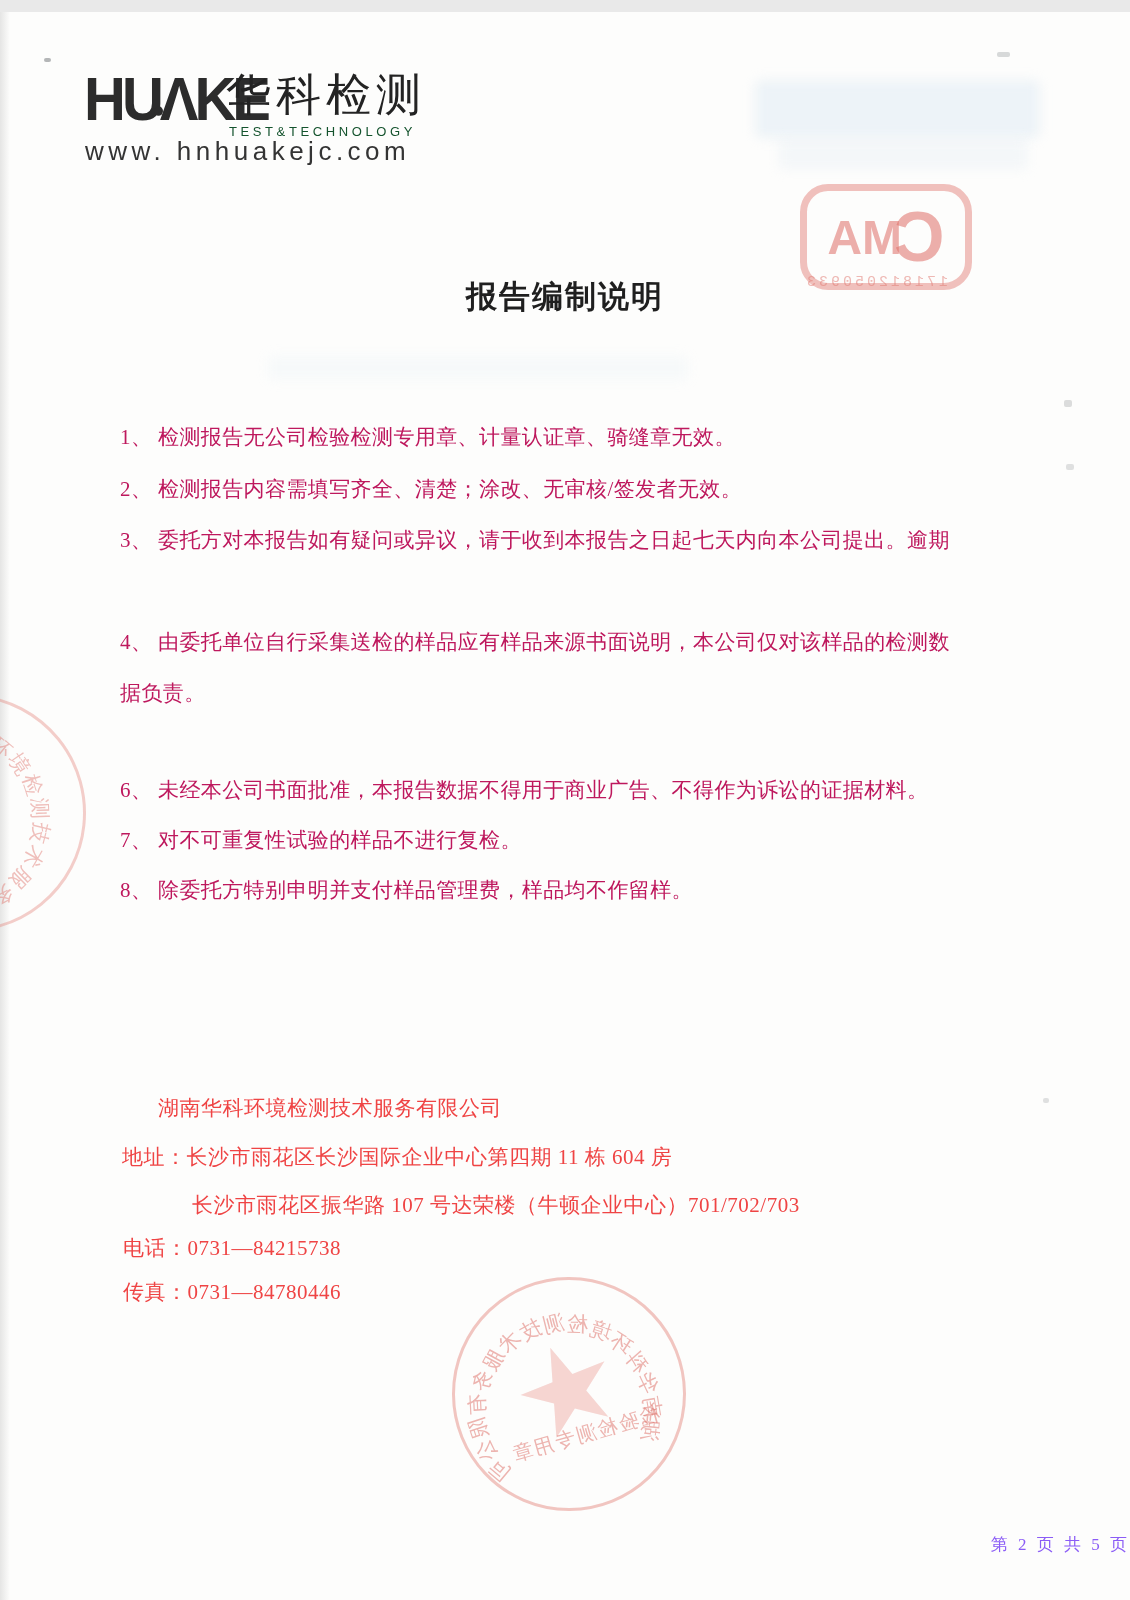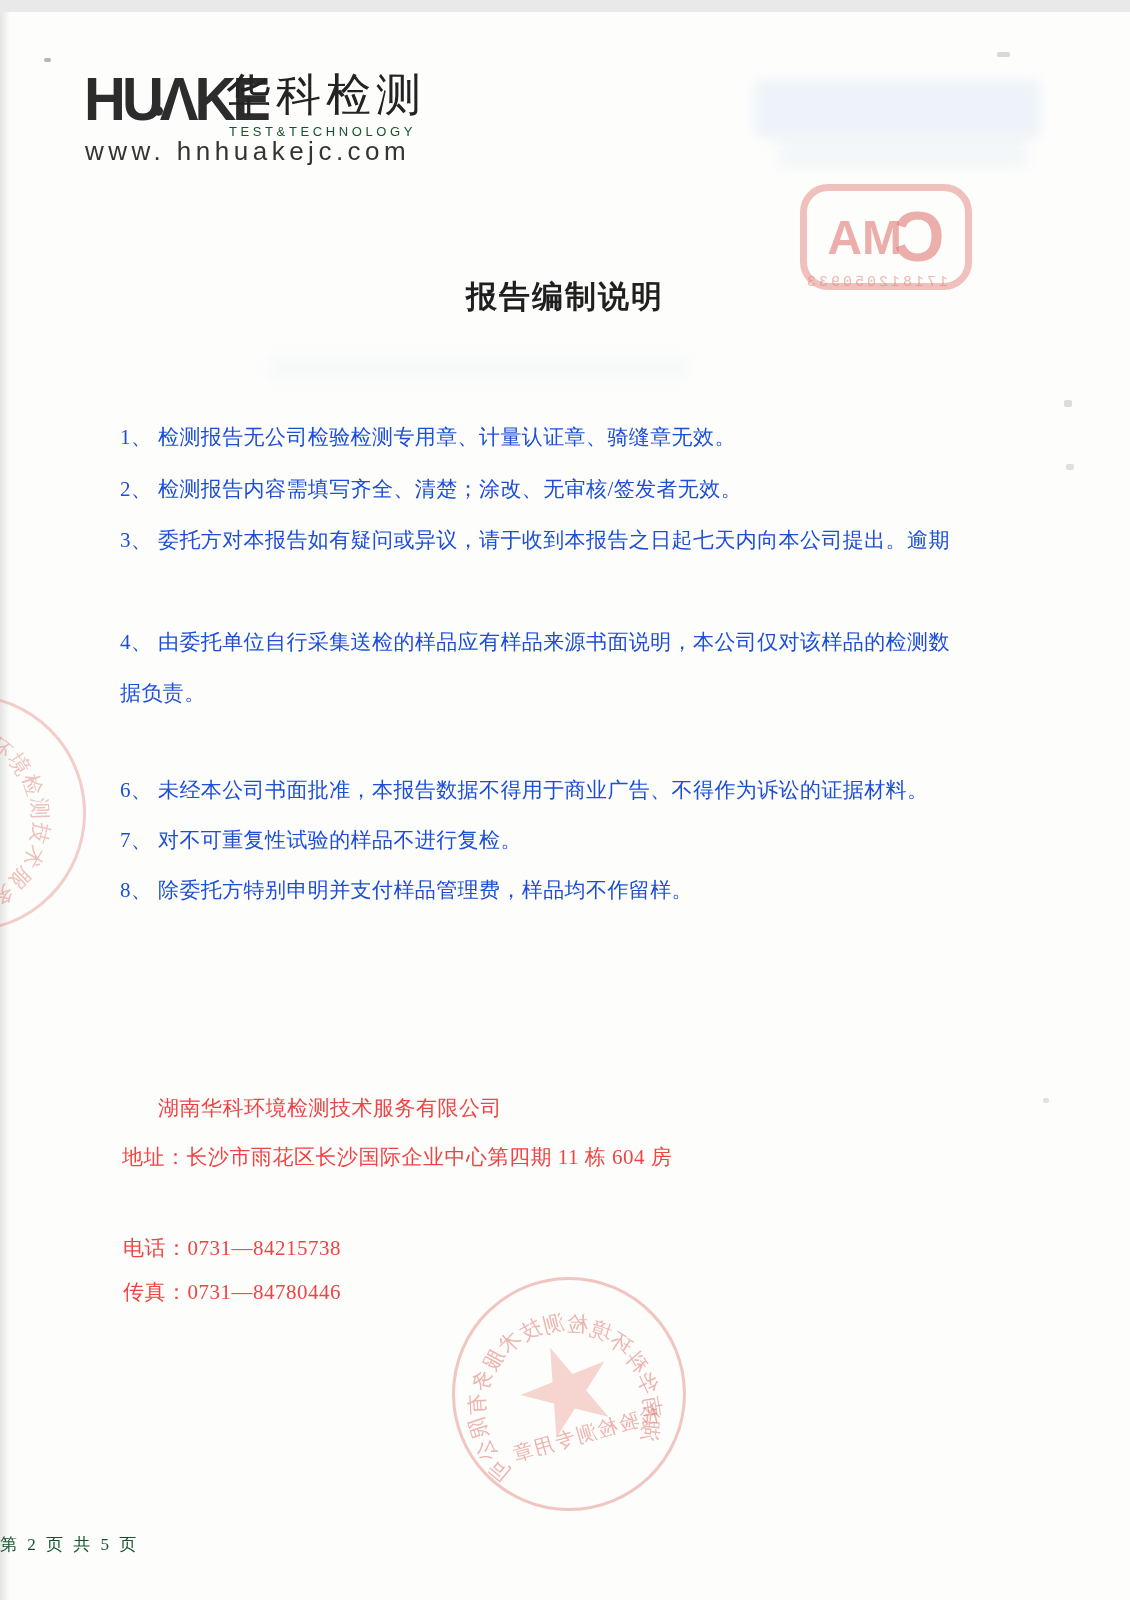--- a/index.html
+++ b/index.html
@@ -36,29 +36,29 @@
   .ma-number{position:absolute;left:792px;top:262px;width:168px;text-align:center;
     transform:scaleX(-1);font-size:15px;letter-spacing:3px;
     color:rgba(226,128,120,.55);font-family:"Liberation Mono","DejaVu Sans Mono",monospace;}
 
   
   .doc-title{position:absolute;left:0;right:0;top:264px;text-align:center;
     font-size:31px;font-weight:bold;letter-spacing:2px;color:#1f1f1f;}
 
   
   .note-line{position:absolute;left:120px;width:925px;font-size:21px;line-height:30px;
-    letter-spacing:.4px;color:#1d4ed8;}
+    letter-spacing:.4px;color:#be185d;}
   .note-line .num{display:inline-block;min-width:38px;}
 
   
   .co{position:absolute;font-size:21px;letter-spacing:.5px;color:#ef4444;}
 
   
-  .page-footer{position:absolute;left:0;right:0;top:1521px;text-align:left;
-    font-size:17px;letter-spacing:3px;color:#14532d;}
+  .page-footer{position:absolute;left:0;right:0;top:1521px;text-align:right;
+    font-size:17px;letter-spacing:3px;color:#8b5cf6;}
 
   
   .seal{position:absolute;border-radius:50%;border:3px solid rgba(224,118,110,.42);}
   .seal .star{position:absolute;left:50%;top:50%;transform:translate(-50%,-54%);
     font-size:118px;color:rgba(234,148,140,.38);font-family:"DejaVu Sans",sans-serif;}
   .seal .arc{position:absolute;inset:0;font-size:21px;color:rgba(222,108,100,.5);}
   .seal .seal-bottom-text{position:absolute;left:50%;top:63%;transform:translateX(-50%) rotate(-6deg);
     white-space:nowrap;font-size:20px;letter-spacing:2px;color:rgba(222,108,100,.5);}
   .seal-main{left:452px;top:1265px;width:228px;height:228px;transform:rotate(-22deg) scaleX(-1);}
   .seal-side{left:-152px;top:682px;width:232px;height:232px;transform:rotate(96deg);opacity:.85;}
@@ -128,20 +128,21 @@
     <span class="num">7、</span><span>对不可重复性试验的样品不进行复检。</span>
   </div>
   <div class="note-line" style="top:863px">
     <span class="num">8、</span><span>除委托方特别申明并支付样品管理费，样品均不作留样。</span>
   </div>
 
   <div class="co" style="left:158px;top:1082px">湖南华科环境检测技术服务有限公司</div>
   <div class="co" style="left:122px;top:1131px">
     <span>地址：</span><span>长沙市雨花区长沙国际企业中心第四期 11 栋 604 房</span>
   </div>
+  <div class="co" style="left:192px;top:1179px">长沙市雨花区振华路 107 号达荣楼（牛顿企业中心）701/702/703</div>
   <div class="co" style="left:123px;top:1222px">
     <span>电话：</span><span>0731—84215738</span>
   </div>
   <div class="co" style="left:123px;top:1266px">
     <span>传真：</span><span>0731—84780446</span>
   </div>
 
   <div class="seal seal-main">
     <div class="arc">
         <span style="position: absolute; left: 50%; top: 50%; transform: rotate(-118deg) translate(-50%, -87px);">湖</span>

